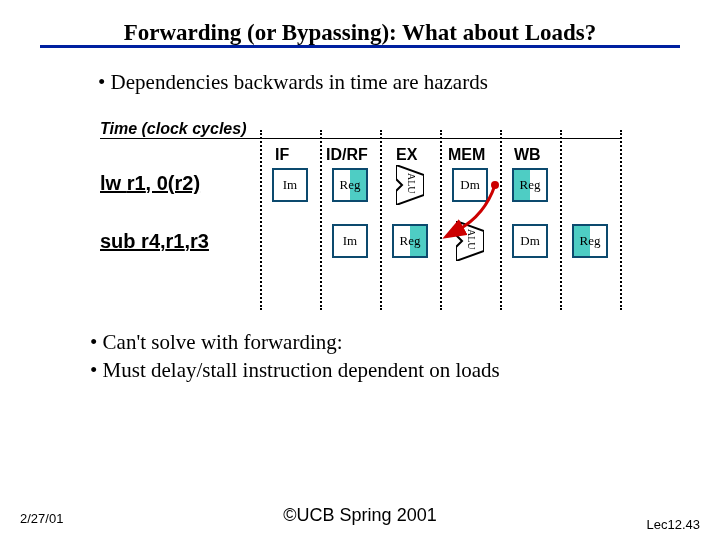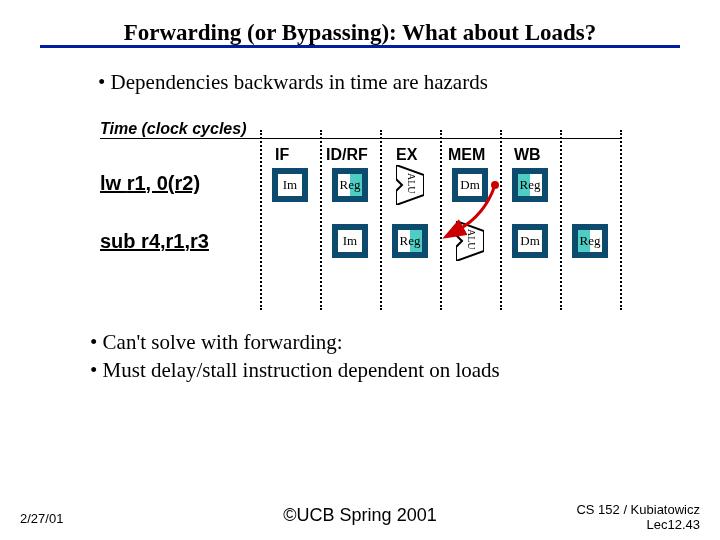--- a/index.html
+++ b/index.html
@@ -78,21 +78,21 @@
     left: 100px;
     width: 520px;
     height: 0;
     border-top: 1px solid #000;
     top: 138px;
   }
   .box {
     position: absolute;
     width: 36px;
     height: 34px;
-    border: 6px solid #0c4a6e;
+    border: 2px solid #0c4a6e;
     box-sizing: border-box;
     background: #fff;
     font-family: "Times New Roman", serif;
     font-size: 13px;
     display: flex;
     align-items: center;
     justify-content: center;
   }
   .box.half-reg {
     background: linear-gradient(to right, #fff 50%, #4ecdc4 50%);
@@ -220,15 +220,15 @@
   <circle cx="55" cy="25" r="4" fill="#c00"></circle>
   <path d="M55,25 Q45,55 18,70" stroke="#c00" stroke-width="3" fill="none" marker-end="url(#arrh)"></path>
 </svg>
 
 <div class="bullet2">• Can't solve with forwarding:</div>
 <div class="bullet3">•  Must delay/stall instruction dependent on loads</div>
 
 <div class="footer-date">2/27/01</div>
 <div class="footer-center">©UCB Spring 2001</div>
 <div class="footer-right">
-  <span>CS 152 / Kubiatowicz</span><br>
+  <br>
   <span>Lec12.43</span>
 </div>
 
 </body></html>

